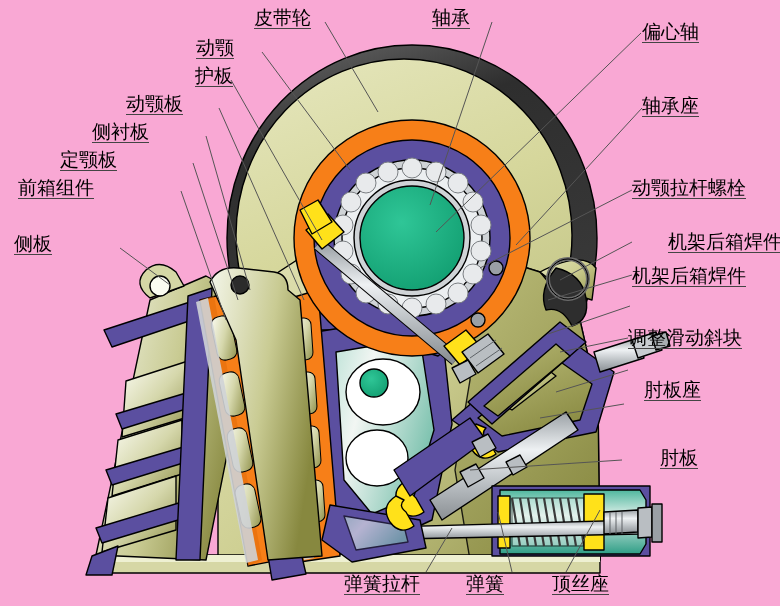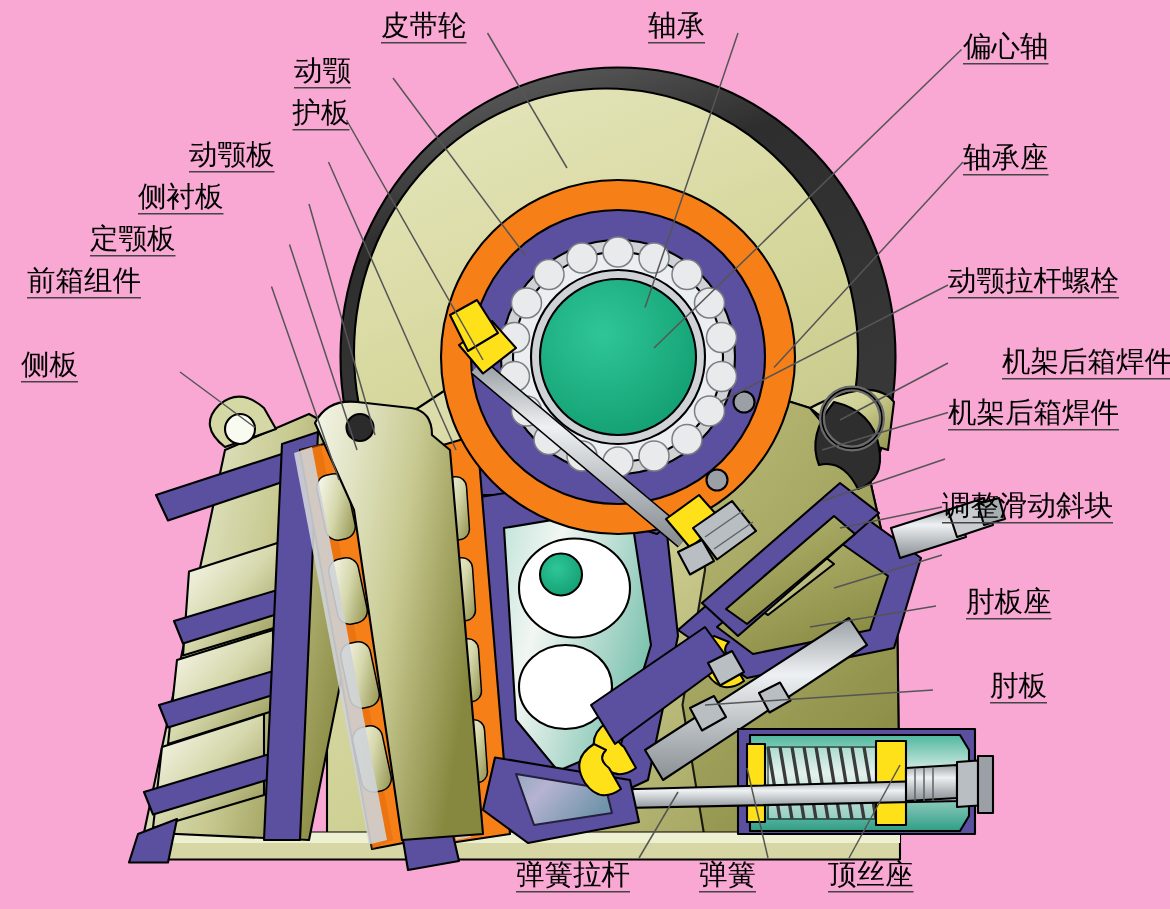--- a/index.html
+++ b/index.html
@@ -330,21 +330,21 @@
 
   <div class="lbl u" style="left:632px;top:178px;">动颚拉杆螺栓</div>
 
   <div class="lbl u" style="left:668px;top:232px;">机架后箱焊件</div>
 
   <div class="lbl u" style="left:632px;top:266px;">机架后箱焊件</div>
 
 
   <div class="lbl u" style="left:628px;top:328px;">调整滑动斜块</div>
 
-  <div class="lbl u" style="left:644px;top:392px;text-align:right;">肘板座</div>
+  <div class="lbl u" style="left:644px;top:380px;text-align:right;">肘板座</div>
 
   <div class="lbl u" style="left:660px;top:448px;">肘板</div>
 
   <div class="lbl u" style="left:344px;top:574px;">弹簧拉杆</div>
 
   <div class="lbl u" style="left:466px;top:574px;">弹簧</div>
 
   <div class="lbl u" style="left:552px;top:574px;text-align:right;">顶丝座</div>
 
 </div>

